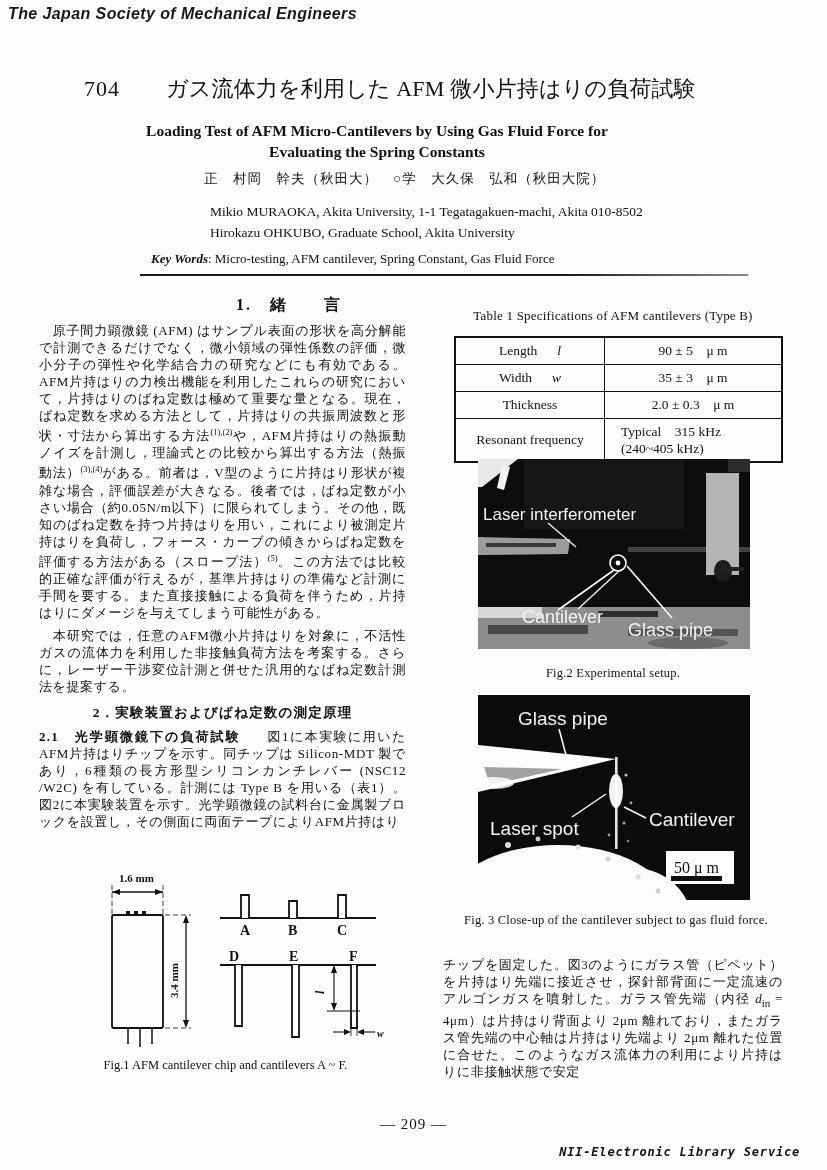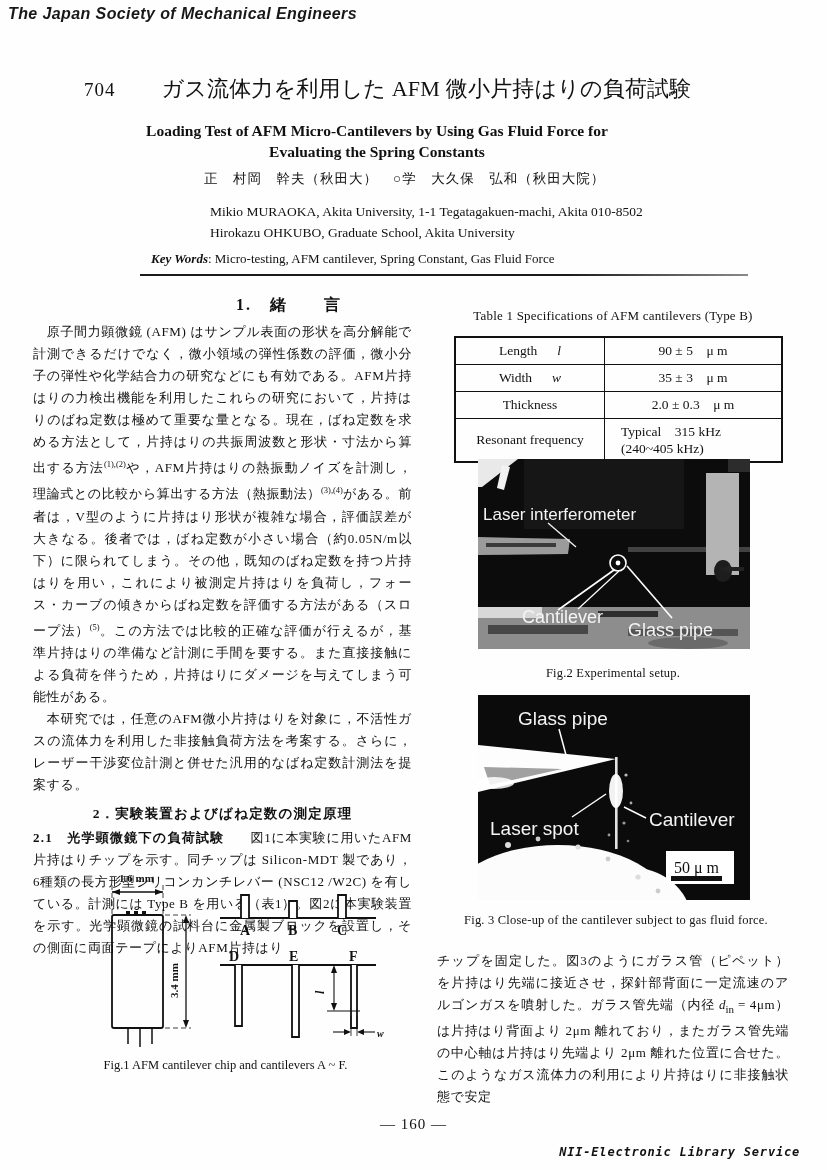--- a/index.html
+++ b/index.html
@@ -3,41 +3,41 @@
 <meta charset="utf-8">
 <style>
   html,body{margin:0;padding:0;background:#777;}
   .page{position:relative;width:827px;height:1170px;background:#fefefe;margin:0 auto;
         font-family:"Liberation Serif","DejaVu Serif",serif;color:#111;overflow:hidden;}
 
   .pub-header{position:absolute;left:8px;top:5px;font-family:Liberation Sans, sans-serif;
               font-style:italic;font-weight:bold;font-size:16px;letter-spacing:.4px;color:#181818;}
 
   .title-row{position:absolute;left:84px;top:74px;display:flex;align-items:baseline;}
-  .paper-no{font-size:19px;letter-spacing:1px;}
+  .paper-no{font-size:22px;letter-spacing:1px;}
   .title-jp{font-size:22px;font-weight:normal;margin-left:46px;letter-spacing:0.2px;}
 
   .title-en{position:absolute;left:0;top:120px;width:754px;text-align:center;
             font-weight:bold;font-size:15.5px;line-height:21px;}
 
   .authors-jp{position:absolute;left:0;top:170px;width:827px;font-size:13.5px;letter-spacing:1px;}
   .authors-jp .a1{position:absolute;left:204px;}
   .authors-jp .a2{position:absolute;left:393px;}
 
   .affil{position:absolute;left:210px;top:201px;font-size:13.5px;line-height:21px;}
 
   .keywords{position:absolute;left:145px;top:251px;font-size:13px;margin-left:6px;}
   .keywords b{font-style:italic;}
 
   .rule{position:absolute;left:140px;top:274px;width:608px;height:2px;
         background:linear-gradient(to right,#1a1a1a 70%,#8a8a8a 100%);}
 
   .col-left{position:absolute;left:33px;top:295px;width:379px;}
   .h1{font-size:16px;font-weight:bold;letter-spacing:2px;padding-left:203px;margin:0 0 5px 0;}
-  .jp-body{margin:0;font-size:13px;line-height:22px;text-align:justify;letter-spacing:.6px;}
+  .jp-body{margin:6px;font-size:13px;line-height:17px;text-align:justify;letter-spacing:.6px;}
   .jp-body sup{font-size:8.5px;letter-spacing:0;}
   .h2{margin:9px 0 4px 0;text-align:center;font-weight:bold;font-size:13.5px;letter-spacing:1.2px;}
   .subhead{font-weight:bold;letter-spacing:1.2px;}
   .hgap{display:inline-block;width:26px;}
 
   .col-right-top{position:absolute;left:437px;top:308px;width:352px;}
   .tbl-title{text-align:center;font-size:13px;margin-bottom:12px;letter-spacing:.2px;}
   .spec-table{margin-left:17px;width:325px;border:2px solid #111;}
   .t-row{display:flex;border-top:1.2px solid #111;}
   .t-row:first-child{border-top:none;}
@@ -273,16 +273,16 @@
       <text x="12" y="140" class="photo-label" font-size="19">Laser spot</text>
       <text x="171" y="131" class="photo-label" font-size="19">Cantilever</text>
     </svg>
   </div>
   <div class="caption cap3">Fig. 3  Close-up of the cantilever subject to gas fluid force.</div>
 
   <div class="col-right-para">
     <p class="jp-body"><span>チップを固定した。図3のようにガラス管（ピペット）を片持はり先端に接近させ，探針部背面に一定流速のアルゴンガスを噴射した。ガラス管先端（内径 </span><span class="sym">d</span><sub>in</sub><span> = 4μm）は片持はり背面より 2μm 離れており，またガラス管先端の中心軸は片持はり先端より 2μm 離れた位置に合せた。このようなガス流体力の利用により片持はりに非接触状態で安定</span></p>
   </div>
 
-  <div class="page-num">— 160 —</div>
+  <div class="page-num">— 209 —</div>
   <div class="nii">NII-Electronic Library Service</div>
 
 </div>
 
 </body></html>

